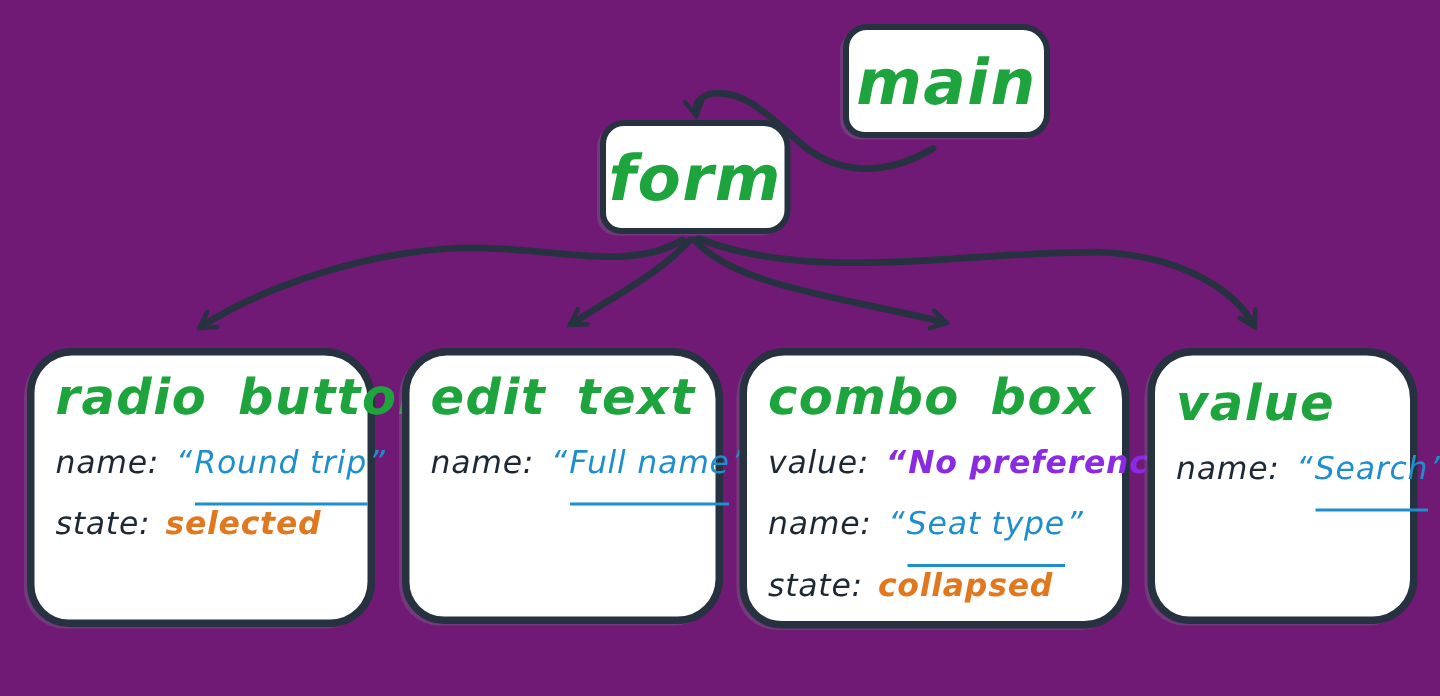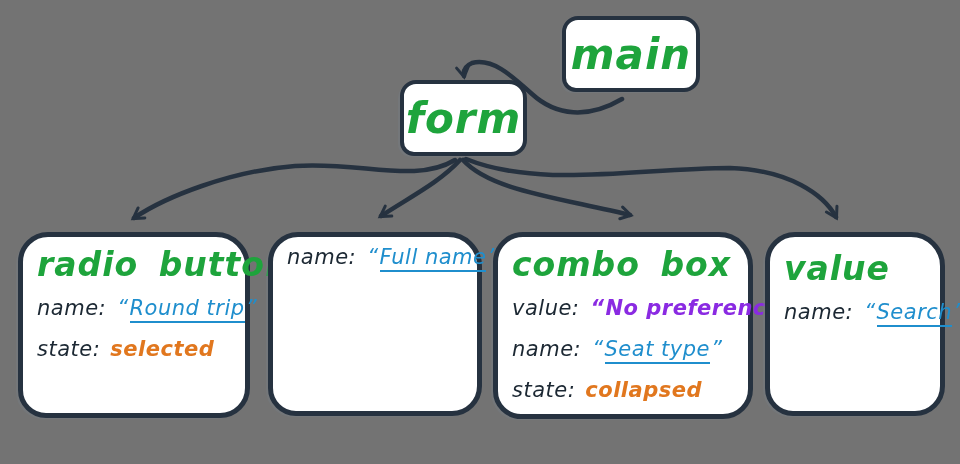--- a/index.html
+++ b/index.html
@@ -5,21 +5,21 @@
   * { margin: 0; padding: 0; box-sizing: border-box; }
   html, body { background: #ffffff; }
   body {
     font-family: "DejaVu Sans", "Liberation Sans", sans-serif;
     font-style: italic;
   }
   .canvas {
     position: relative;
     width: 960px;
     height: 464px;
-    background: #737373;
+    background: #701a75;
     overflow: hidden;
   }
   .arrows {
     position: absolute;
     inset: 0;
     width: 960px;
     height: 464px;
     pointer-events: none;
   }
   .node {
@@ -65,21 +65,21 @@
     margin-right: 10px;
     letter-spacing: 0.5px;
   }
   .vwrap { letter-spacing: 0.5px; }
   .vwrap.name  { color: #1f8ecd; }
   .vwrap.value { color: #8a2ae2; font-weight: bold; }
   .vwrap.state { color: #e1771e; font-weight: bold; }
   .vwrap .q { padding: 0 1px; }
   .vwrap.underlined .val {
     border-bottom: 2px solid currentColor;
-    padding-bottom: 1px;
+    padding-bottom: 15px;
   }
 </style>
 </head>
 <body>
 
 <div class="canvas">
 
   <svg class="arrows" viewBox="0 0 960 464" aria-hidden="true">
     <defs>
       <marker id="ah" markerWidth="18" markerHeight="18" refX="11" refY="8" orient="auto" markerUnits="userSpaceOnUse">
@@ -107,20 +107,21 @@
     <div class="card-title">radio button</div>
     <div class="attr-row">
       <span class="attr-key">name:</span><span class="vwrap name underlined"><span class="q">“</span><span class="val">Round trip</span><span class="q">”</span></span>
     </div>
     <div class="attr-row">
       <span class="attr-key">state:</span><span class="vwrap state"><span class="val">selected</span></span>
     </div>
   </div>
 
   <div class="card" style="left:268px; top:232px; width:214px; height:184px;">
+    <div class="card-title">edit text</div>
     <div class="attr-row">
       <span class="attr-key">name:</span><span class="vwrap name underlined"><span class="q">“</span><span class="val">Full name</span><span class="q">”</span></span>
     </div>
   </div>
 
   <div class="card" style="left:493px; top:232px; width:260px; height:187px;">
     <div class="card-title">combo box</div>
     <div class="attr-row">
       <span class="attr-key">value:</span><span class="vwrap value"><span class="q">“</span><span class="val">No preference</span><span class="q">”</span></span>
     </div>

